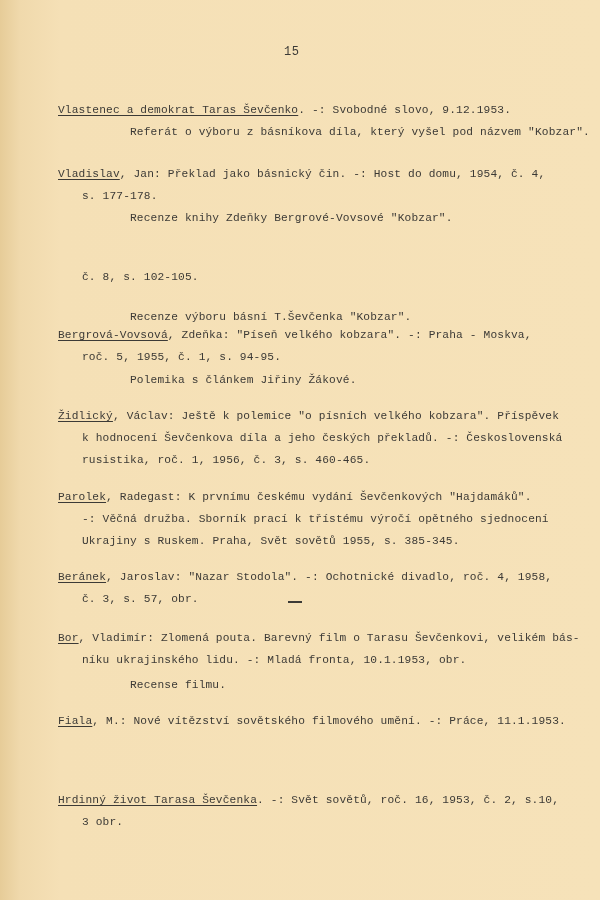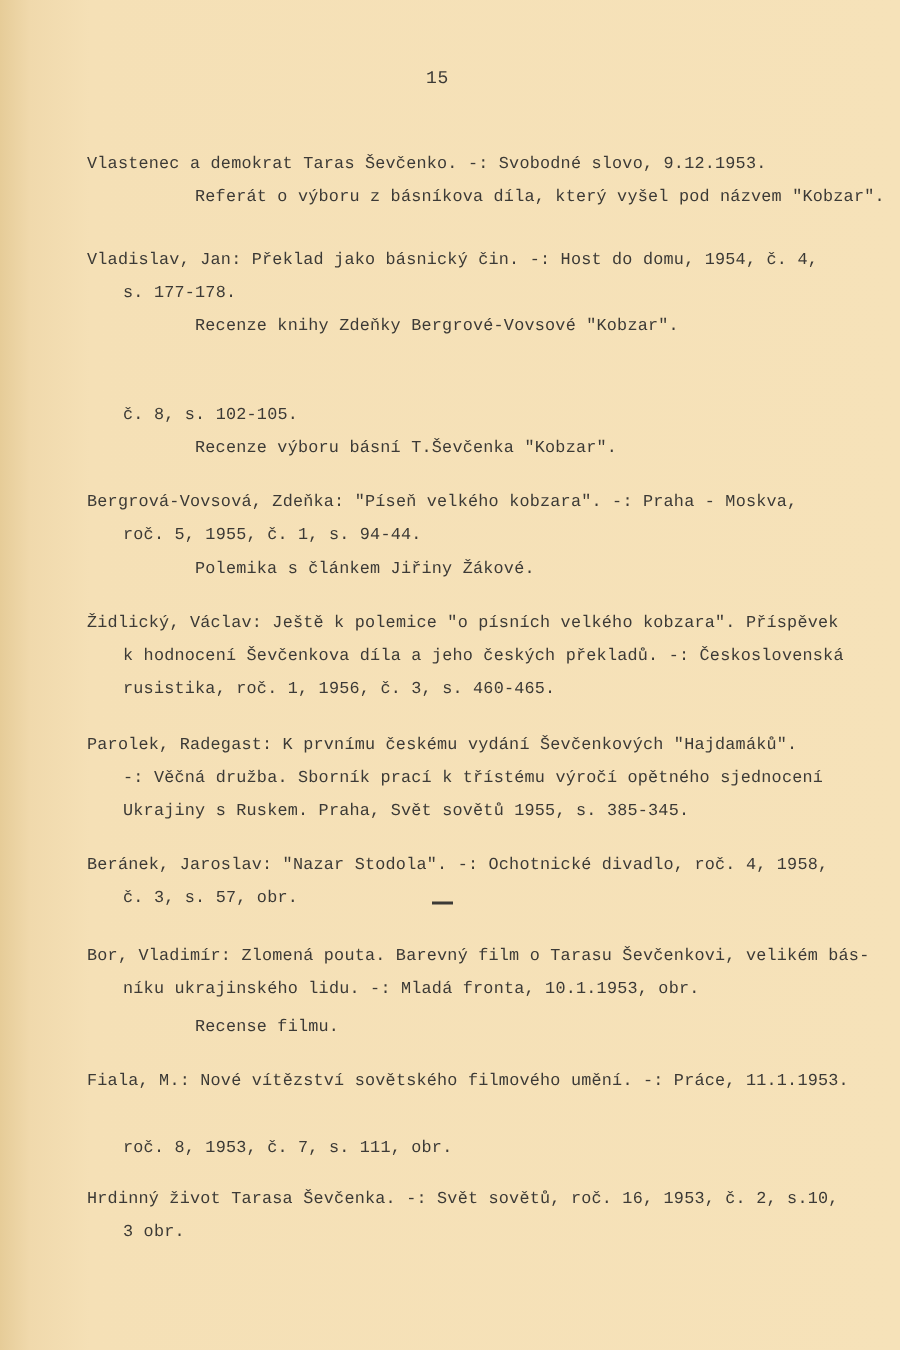--- a/index.html
+++ b/index.html
@@ -14,44 +14,44 @@
   .page-number {
     position: absolute; left: 284px; top: 45px;
     font-size: 12px; letter-spacing: 0.5px;
   }
   .line {
     position: absolute; left: 58px;
     font-size: 11.2px; white-space: nowrap; letter-spacing: 0.15px;
   }
   .indent { left: 82px; }
   .note { left: 130px; }
-  .ul { text-underline-offset: 2px; }
+  .ul { text-decoration: underline; text-underline-offset: 2px; }
   .sep {
     position: absolute; left: 288px; top: 601px; width: 14px; height: 1.5px;
     background: #3c3a36;
   }
 </style>
 </head>
 <body>
 
 <div class="page">
   <div class="page-number">15</div>
 
   <div class="line" style="top:104px"><span class="ul">Vlastenec a demokrat Taras Ševčenko</span><span>.  -: Svobodné slovo, 9.12.1953.</span></div>
   <div class="line note" style="top:126px">Referát o výboru z básníkova díla, který vyšel pod názvem "Kobzar".</div>
 
   <div class="line" style="top:168px"><span class="ul">Vladislav</span><span>, Jan: Překlad jako básnický čin.  -: Host do domu, 1954, č. 4,</span></div>
   <div class="line indent" style="top:190px">s. 177-178.</div>
   <div class="line note" style="top:212px">Recenze knihy Zdeňky Bergrové-Vovsové "Kobzar".</div>
 
   <div class="line indent" style="top:271px">č. 8, s. 102-105.</div>
-  <div class="line note" style="top:293px">Recenze výboru básní T.Ševčenka "Kobzar".</div>
+  <div class="line note" style="top:311px">Recenze výboru básní T.Ševčenka "Kobzar".</div>
 
   <div class="line" style="top:329px"><span class="ul">Bergrová-Vovsová</span><span>, Zdeňka: "Píseň velkého kobzara".  -: Praha - Moskva,</span></div>
-  <div class="line indent" style="top:351px">roč. 5, 1955,  č. 1, s. 94-44.</div>
+  <div class="line indent" style="top:351px">roč. 5, 1955,  č. 1, s. 94-95.</div>
   <div class="line" style="top:410px"><span class="ul">Židlický</span><span>, Václav: Ještě k polemice "o písních velkého kobzara". Příspěvek</span></div>
 
   <div class="line note" style="top:374px">Polemika s článkem Jiřiny Žákové.</div>
   <div class="line indent" style="top:432px">k hodnocení Ševčenkova díla a jeho českých překladů.  -: Československá</div>
   <div class="line indent" style="top:454px">rusistika, roč. 1, 1956, č. 3, s. 460-465.</div>
 
   <div class="line" style="top:491px"><span class="ul">Parolek</span><span>, Radegast: K prvnímu českému vydání Ševčenkových "Hajdamáků".</span></div>
   <div class="line indent" style="top:513px">-: Věčná družba. Sborník prací k třístému výročí opětného sjednocení</div>
   <div class="line indent" style="top:535px">Ukrajiny s Ruskem.  Praha, Svět sovětů 1955, s. 385-345.</div>
 
@@ -59,17 +59,16 @@
   <div class="line indent" style="top:593px">č. 3, s. 57, obr.</div>
 
   <div class="sep"></div>
 
   <div class="line" style="top:632px"><span class="ul">Bor</span><span>, Vladimír: Zlomená pouta. Barevný film o Tarasu Ševčenkovi, velikém bás-</span></div>
   <div class="line indent" style="top:654px">níku ukrajinského lidu.  -: Mladá fronta, 10.1.1953, obr.</div>
   <div class="line note" style="top:679px">Recense filmu.</div>
 
   <div class="line" style="top:715px"><span class="ul">Fiala</span><span>, M.: Nové vítězství sovětského filmového umění.  -: Práce, 11.1.1953.</span></div>
 
-  <div class="line indent" style="top:759px; top:758px; top:760px;">roč. 8, 1953, č. 7, s. 111, obr.</div>
 
   <div class="line" style="top:794px"><span class="ul">Hrdinný život Tarasa Ševčenka</span><span>.  -: Svět sovětů, roč. 16, 1953, č. 2, s.10,</span></div>
   <div class="line indent" style="top:816px">3 obr.</div>
 </div>
 
 </body></html>

